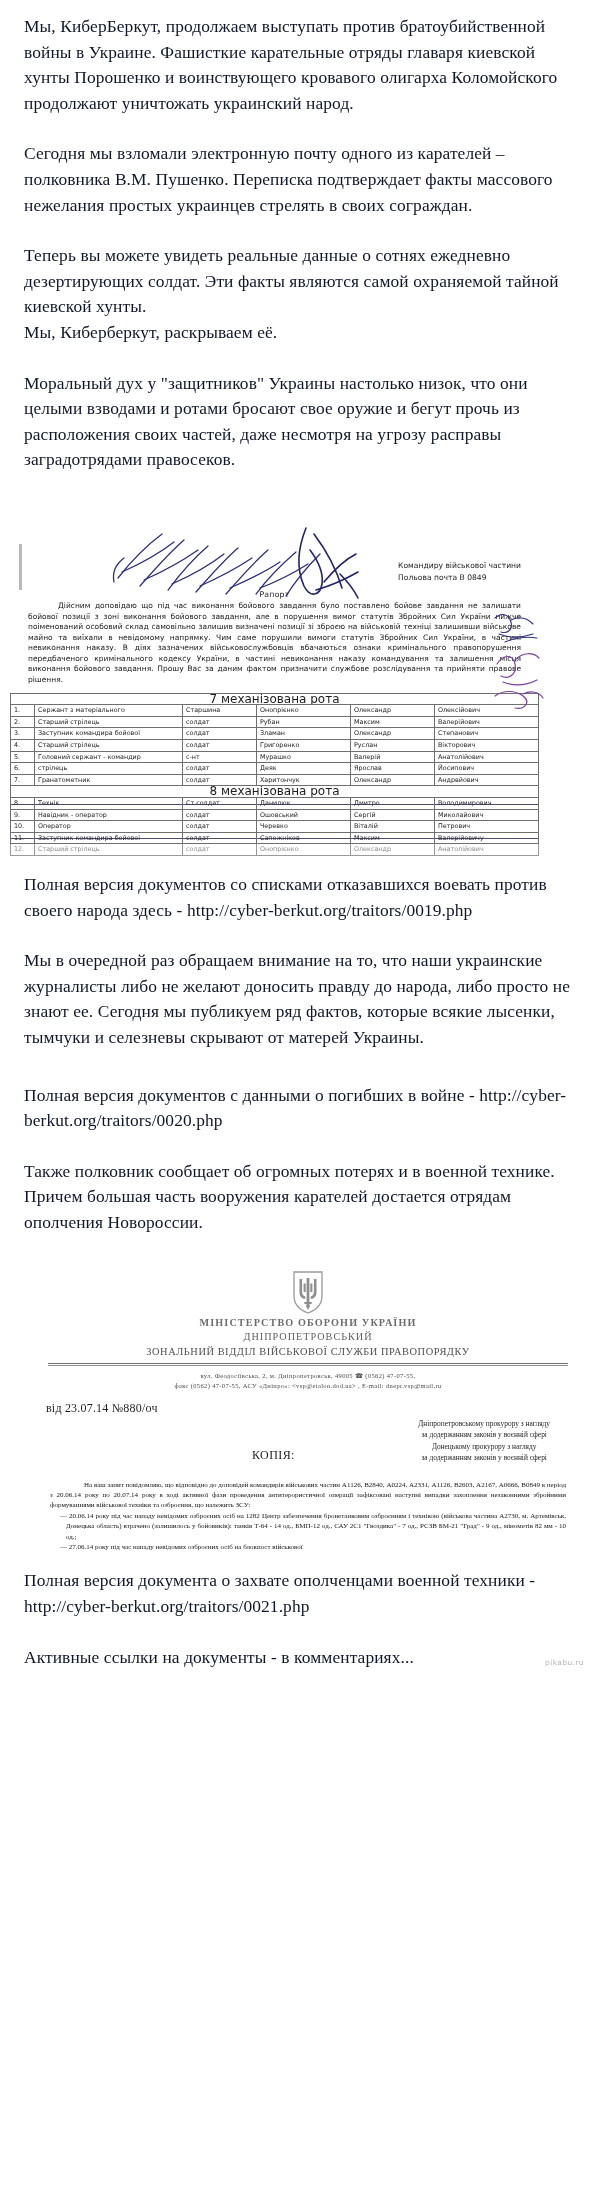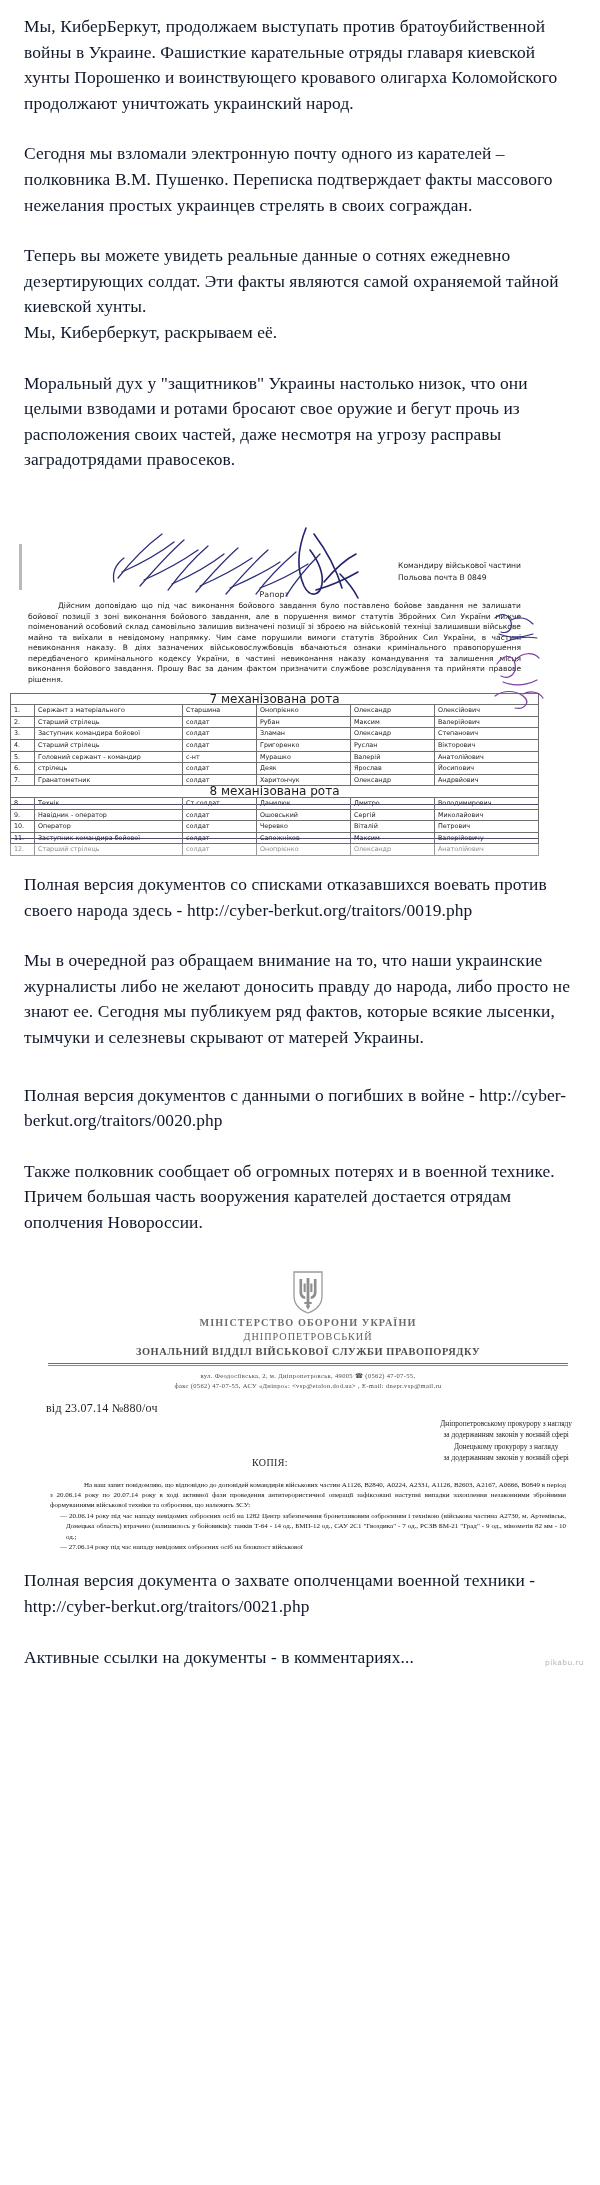--- a/index.html
+++ b/index.html
@@ -147,21 +147,21 @@
   .doc2 .minline2 {
     text-align: center;
     font-weight: normal;
     color: #5f5f5f;
     letter-spacing: 1.0px;
     font-size: 10.2px;
     line-height: 14px;
   }
   .doc2 .minline3 {
     text-align: center;
-    font-weight: bold;
+    font-weight: normal;
     color: #4f4f4f;
     letter-spacing: .55px;
     font-size: 10.4px;
     line-height: 15px;
   }
   .doc2 .rules {
     width: 520px; margin: 4px auto 0 auto;
     border-top: 1.6px solid #6e6e6e;
     border-bottom: 0.7px solid #8a8a8a;
     height: 3px;
@@ -181,31 +181,31 @@
     font-weight: normal;
     letter-spacing: .2px;
   }
   .doc2 .addr-block {
     margin-top: 2px;
     position: relative;
     height: 58px;
   }
   .doc2 .addr-right {
     position: absolute;
-    right: 28px; top: 0;
+    right: 50px; top: 0;
     text-align: center;
     font-size: 7.4px;
     line-height: 11.6px;
     color: #1f1f1f;
     white-space: nowrap;
   }
   .doc2 .kopiya {
     position: absolute;
-    left: 236px; top: 39px;
-    font-size: 10px;
+    left: 236px; top: 30px;
+    font-size: 12px;
     color: #1f1f1f;
     letter-spacing: .4px;
   }
   .doc2 .body2 {
     font-size: 7.0px;
     line-height: 10.4px;
     color: #151515;
     padding: 4px 34px 0 34px;
     text-align: justify;
   }

